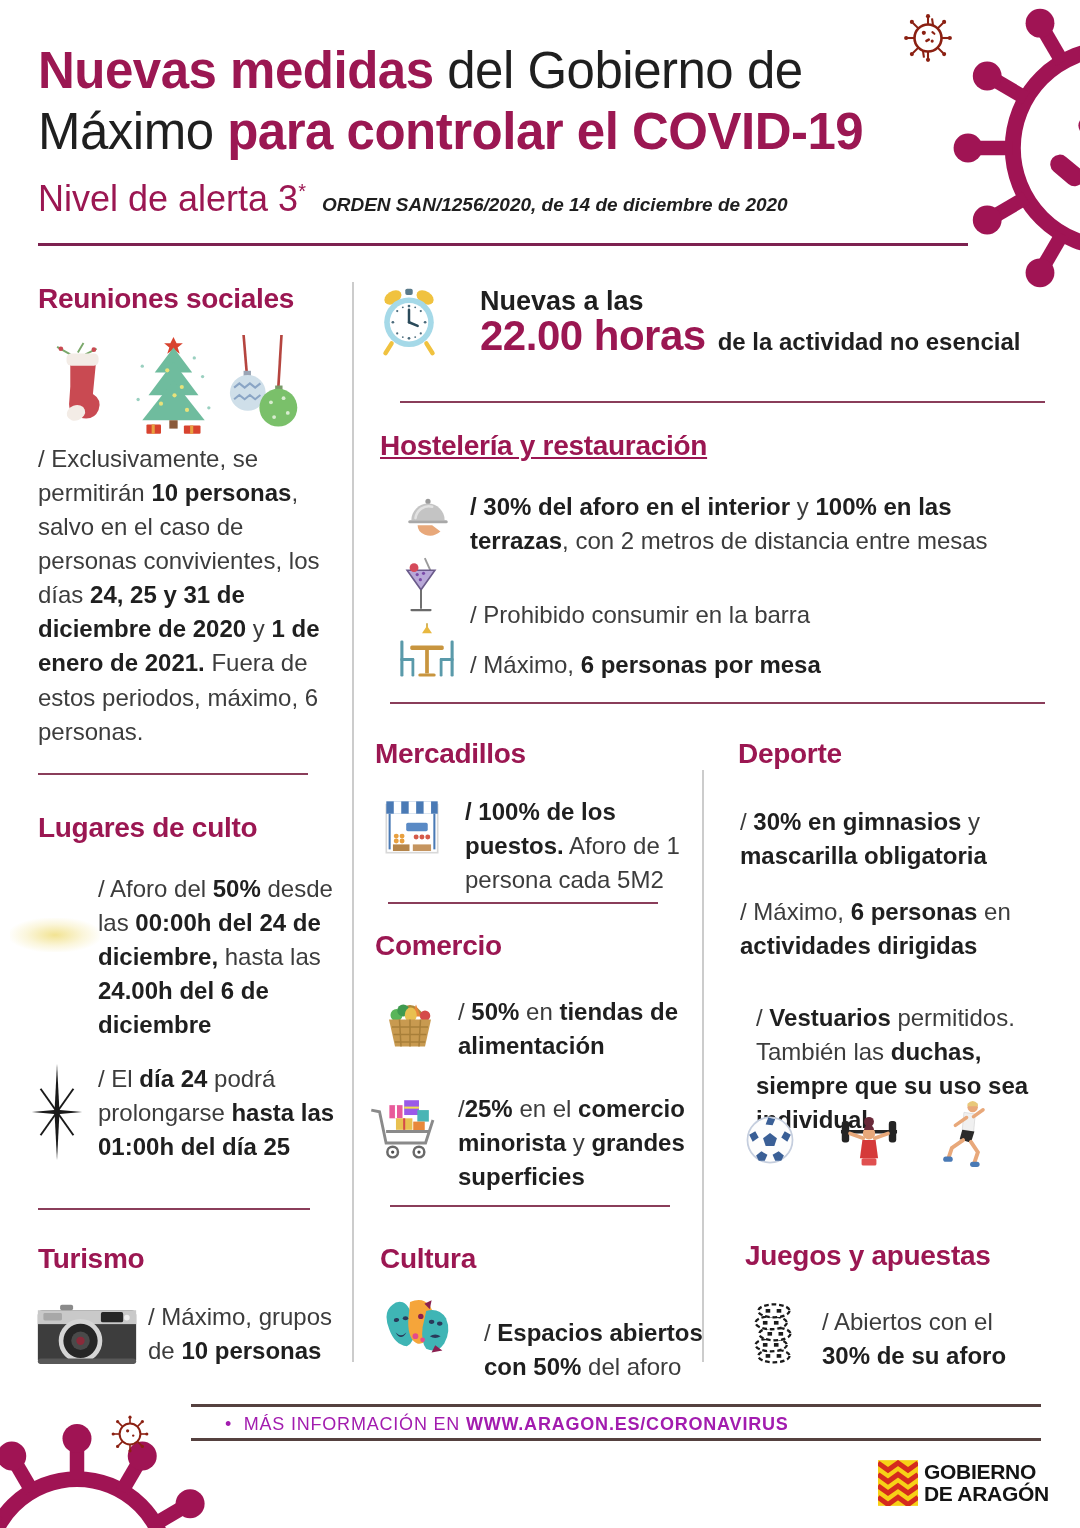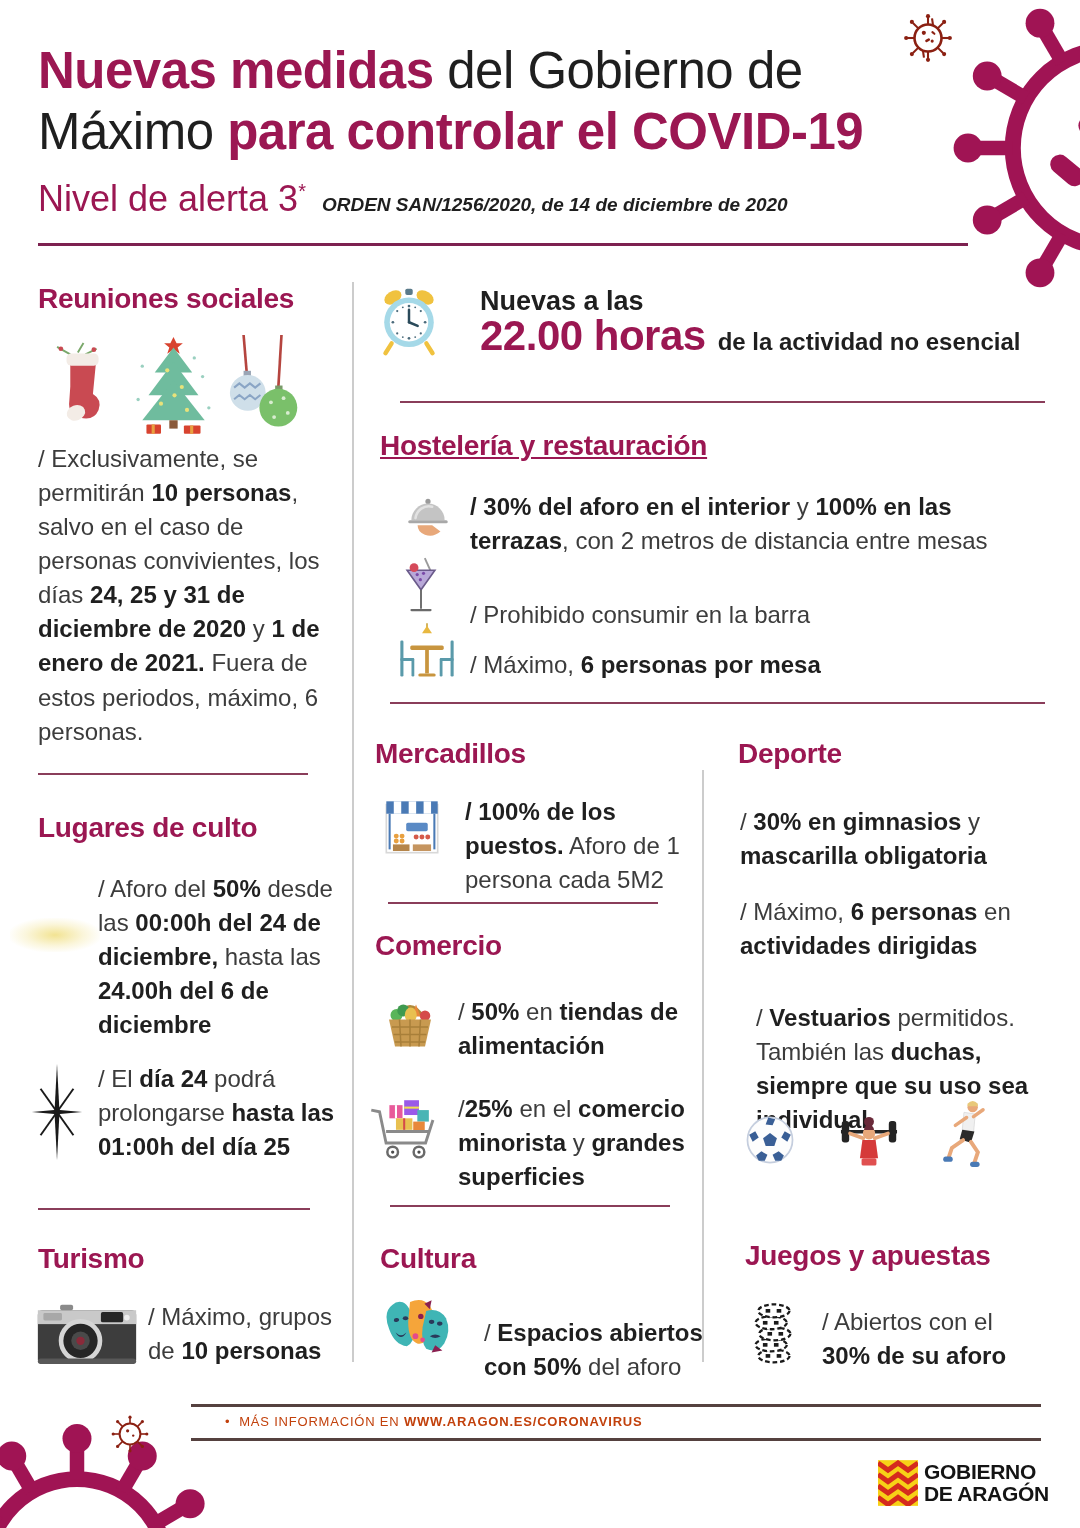--- a/index.html
+++ b/index.html
@@ -14,21 +14,21 @@
   .h2{font-size:28px;font-weight:800;color:#9b1752;letter-spacing:-0.3px;}
   .body-txt{font-size:24px;line-height:1.42;color:#3c3c3c;}
   .body-txt b{color:#1f1f1f;font-weight:700;}
   .rule-maroon{background:#8a3d5a;height:2px;}
   .rule-header{background:#7d2150;height:3px;}
   .rule-footer{background:#55413f;height:3px;}
   .vdiv{width:2px;background:#cccccc;}
   .closing-1{font-size:27px;font-weight:700;color:#1f1f1f;}
   .closing-2{font-size:42px;font-weight:800;color:#9b1752;letter-spacing:-0.5px;}
   .closing-3{font-size:24px;font-weight:700;color:#1f1f1f;}
-  .footer-info{font-size:13px;letter-spacing:0.8px;color:#c2410c;font-weight:500;}
+  .footer-info{font-size:18px;letter-spacing:0.8px;color:#a21caf;font-weight:500;}
   .footer-info b{font-weight:800;}
   .logo-txt{font-size:21px;font-weight:800;line-height:1.05;color:#141414;letter-spacing:-0.3px;}
   .glow{width:90px;height:34px;background:radial-gradient(ellipse at center,rgba(238,218,110,0.75) 0%,rgba(238,218,110,0.25) 45%,rgba(238,218,110,0) 75%);}
   .baseline-row{display:flex;align-items:baseline;gap:12px;}
 </style>
 </head>
 <body>
 
 <div id="poster">
 

